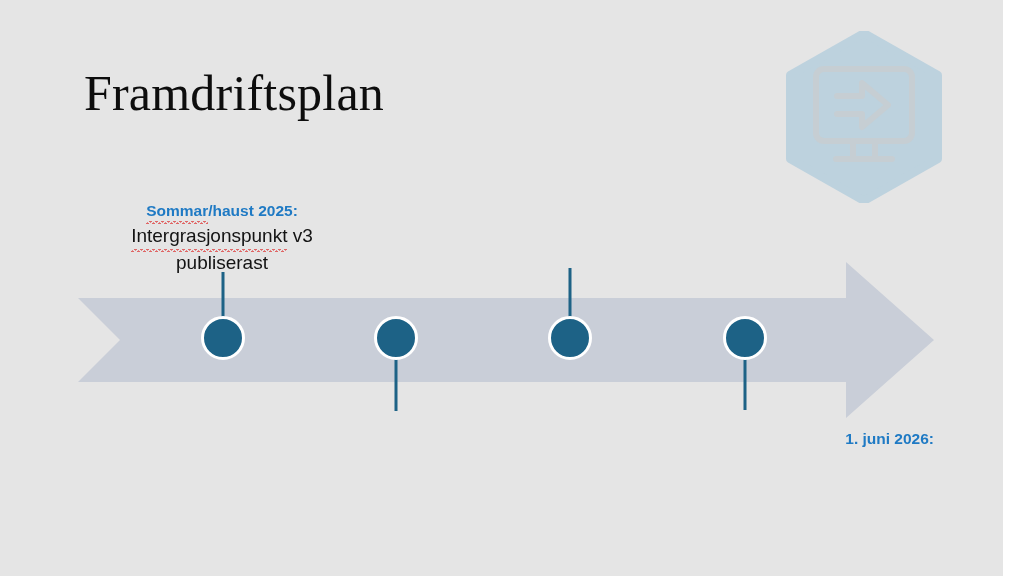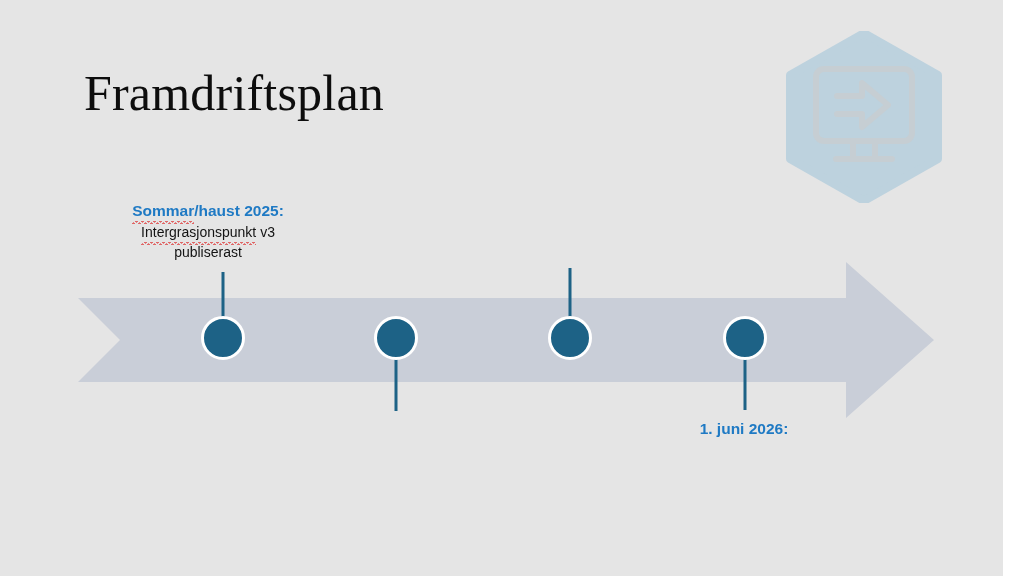--- a/index.html
+++ b/index.html
@@ -86,21 +86,21 @@
     color: #131313;
   }
   .ms-date {
     font-size: 15.5px;
     font-weight: bold;
     color: #1f7ac4;
     line-height: 1.45;
     white-space: nowrap;
   }
   .ms-body {
-    font-size: 14px;
+    font-size: 19px;
     line-height: 1.42;
     color: #131313;
     margin-top: 1px;
     white-space: pre-line;
   }
 
   
   .sq {
     position: relative;
     display: inline-block;
@@ -140,21 +140,21 @@
 
   <div id="timeline-arrow">
     <svg width="856" height="156" viewBox="0 0 856 156" aria-hidden="true">
       <polygon points="0,36 42,78 0,120 768,120 768,156 856,78 768,0 768,36" fill="#c9ced8"></polygon>
     </svg>
   </div>
 
   <div class="milestone">
     <div class="ms-stem" style="left:223px; top:272px; height:46px;"></div>
     <div class="ms-dot" style="left:223px; top:338px;"></div>
-    <div class="ms-label" style="left:208px; top:200px; width:320px;">
+    <div class="ms-label" style="left:222px; top:200px; width:320px;">
       <div class="ms-date"><span class="sq">Sommar</span>/haust 2025:</div>
       <div class="ms-body"><span class="sq">Intergrasjonspunkt</span> v3<br>publiserast</div>
     </div>
   </div>
 
   <div class="milestone">
     <div class="ms-stem" style="left:396px; top:356px; height:55px;"></div>
     <div class="ms-dot" style="left:396px; top:338px;"></div>
     <div class="ms-label" style="left:398px; top:414px; width:320px;">
     </div>
@@ -163,18 +163,18 @@
   <div class="milestone">
     <div class="ms-stem" style="left:570px; top:268px; height:50px;"></div>
     <div class="ms-dot" style="left:570px; top:338px;"></div>
     <div class="ms-label" style="left:570px; top:208px; width:340px;">
     </div>
   </div>
 
   <div class="milestone">
     <div class="ms-stem" style="left:745px; top:356px; height:54px;"></div>
     <div class="ms-dot" style="left:745px; top:338px;"></div>
-    <div class="ms-label" style="left:744px; top:418px; width:380px;">
+    <div class="ms-label" style="left:744px; top:428px; width:380px;text-align:right;">
       <div class="ms-date">1. juni 2026:</div>
     </div>
   </div>
 
 </div>
 
 </body></html>

